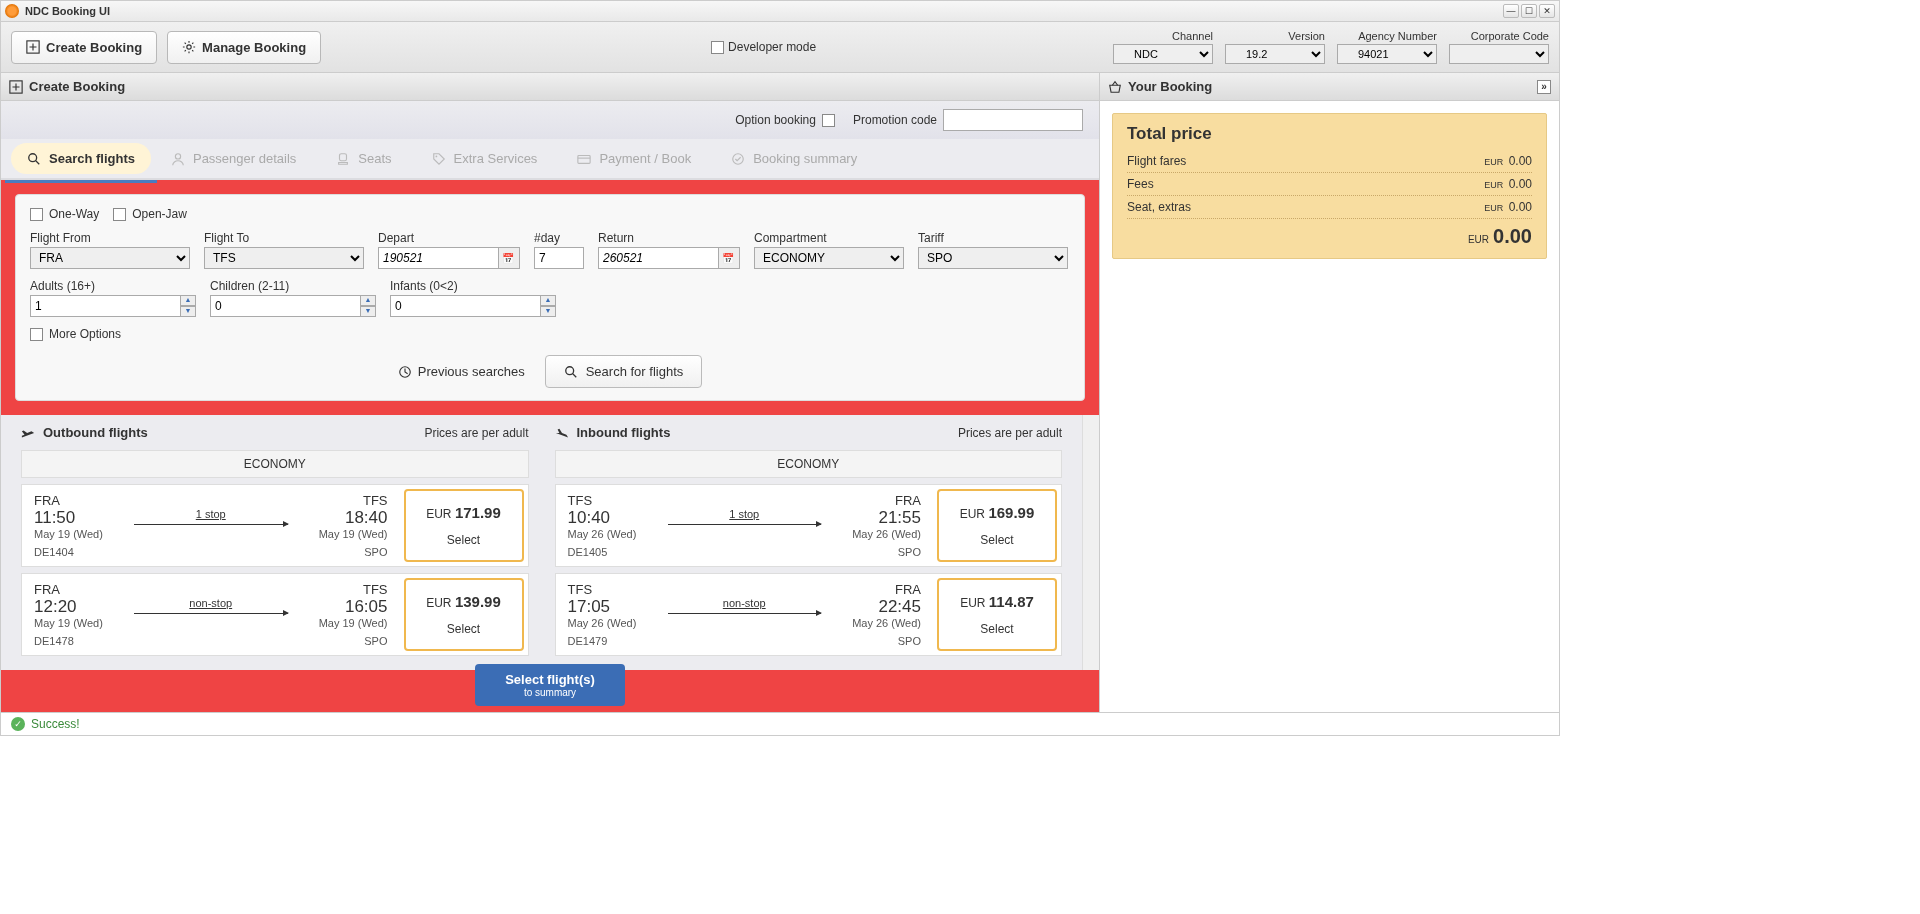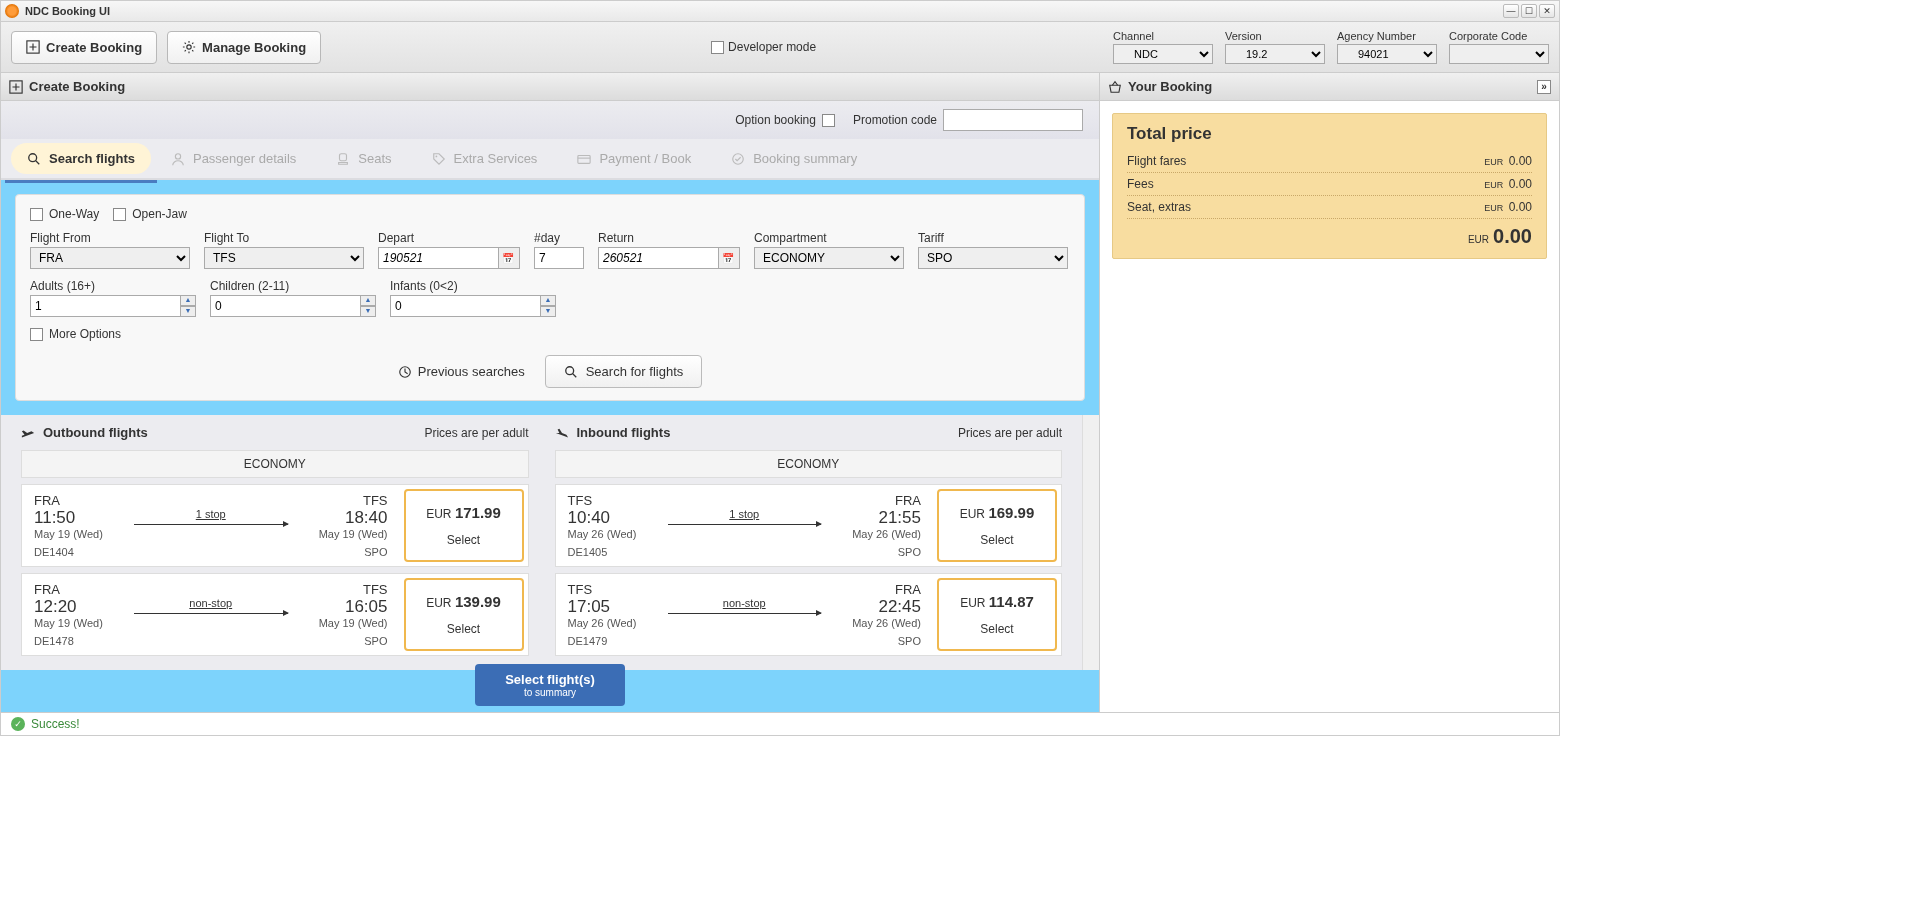--- a/index.html
+++ b/index.html
@@ -8,21 +8,21 @@
 .titlebar-icon { width:14px; height:14px; background: radial-gradient(circle,#ff9c3a 40%,#e07000 70%); border-radius:50%; margin-right:6px; }
 .titlebar-title { font-weight:bold; font-size:11px; }
 .titlebar-controls { margin-left:auto; display:flex; gap:2px; }
 .titlebar-btn { width:16px; height:14px; border:1px solid #bbb; background:linear-gradient(#fff,#e5e5e5); font-size:9px; display:flex;align-items:center;justify-content:center; cursor:pointer; border-radius:2px; }
 .toolbar { background: linear-gradient(#f0f0f0,#e2e2e2); border:1px solid #ccc; border-top:none; padding:8px 10px; display:flex; align-items:center; }
 .tb-btn { background: linear-gradient(#fff,#f0f0f0); border:1px solid #b8b8b8; border-radius:4px; padding:8px 14px; font-weight:bold; font-size:13px; display:flex; align-items:center; gap:6px; cursor:pointer; margin-right:10px; }
 .tb-btn svg { width:14px; height:14px; }
 .dev-mode { margin-left:380px; display:flex; align-items:center; gap:4px; font-size:12px; }
 .top-fields { margin-left:auto; display:flex; gap:12px; }
 .top-field { display:flex; flex-direction:column; font-size:11px; }
-.top-field label { margin-bottom:2px; }
+.top-field label { margin-bottom:2px;text-align:right; }
 .top-field select, .top-field input { height:20px; border:1px solid #aaa; font-size:11px; padding:0 16px; }
 .top-field select { width:100px; }
 .panels { display:flex; border:1px solid #ccc; border-top:none; min-height:640px; }
 .panel-left { flex:1; display:flex; flex-direction:column; }
 .panel-right { width:460px; border-left:1px solid #ccc; }
 .panel-header { background: linear-gradient(#f0f0f0,#dcdcdc); border-bottom:1px solid #ccc; padding:6px 8px; display:flex; align-items:center; gap:6px; font-weight:bold; font-size:13px; }
 .panel-header .expand-btn { width:14px; height:14px; border:1px solid #888; display:flex;align-items:center;justify-content:center; font-size:10px; cursor:pointer; background:#fff; }
 .option-row { background: linear-gradient(#ececf0,#e2e2ea); padding:8px 16px; display:flex; align-items:center; justify-content:flex-end; gap:18px; }
 .option-row label { display:flex; align-items:center; gap:6px; font-size:12px; }
 .option-row input[type=text] { width:140px; height:22px; border:1px solid #aaa; }
@@ -197,21 +197,21 @@
       </div>
       <div class="tab">
         <svg class="icon-svg" viewBox="0 0 16 16">
             <circle cx="8" cy="8" r="6" fill="none" stroke="#bbb" stroke-width="1.3"></circle>
             <path d="M5 8l2 2 4-4" fill="none" stroke="#bbb" stroke-width="1.3"></path>
           </svg>
         <span>Booking summary</span>
       </div>
     </div>
 
-    <div style="background:#7dd3fc; flex:1;">
+    <div style="background:#ef4444; flex:1;">
       <div class="search-form">
         <div class="row">
           <label class="chk">
               <span class="chk-box"></span>
               <span>One-Way</span>
             </label>
           <label class="chk">
               <span class="chk-box"></span>
               <span>Open-Jaw</span>
             </label>

